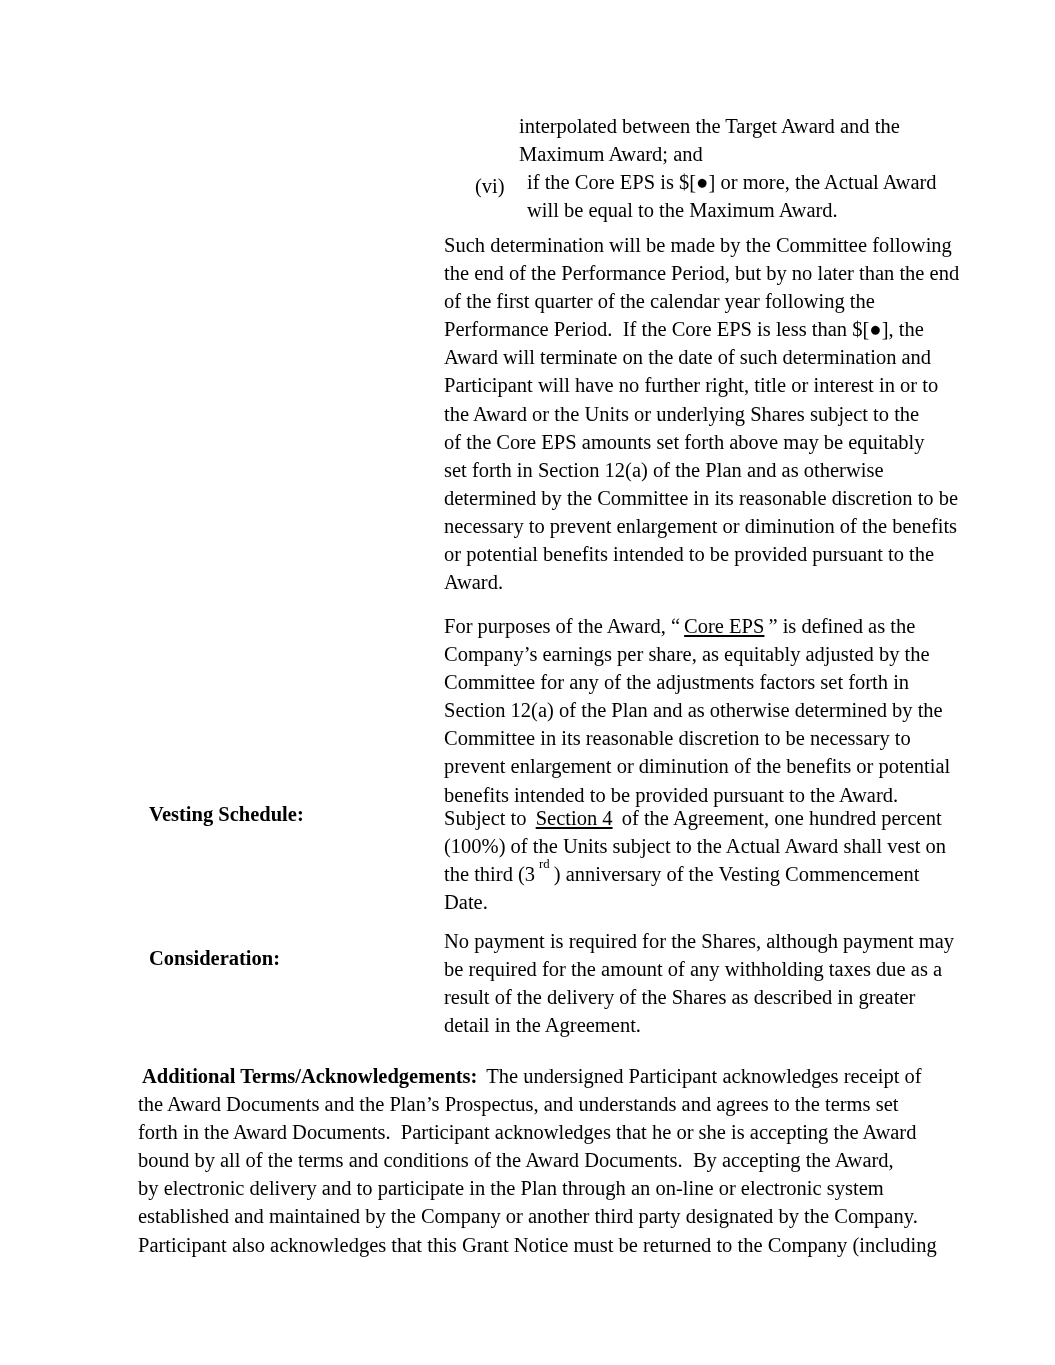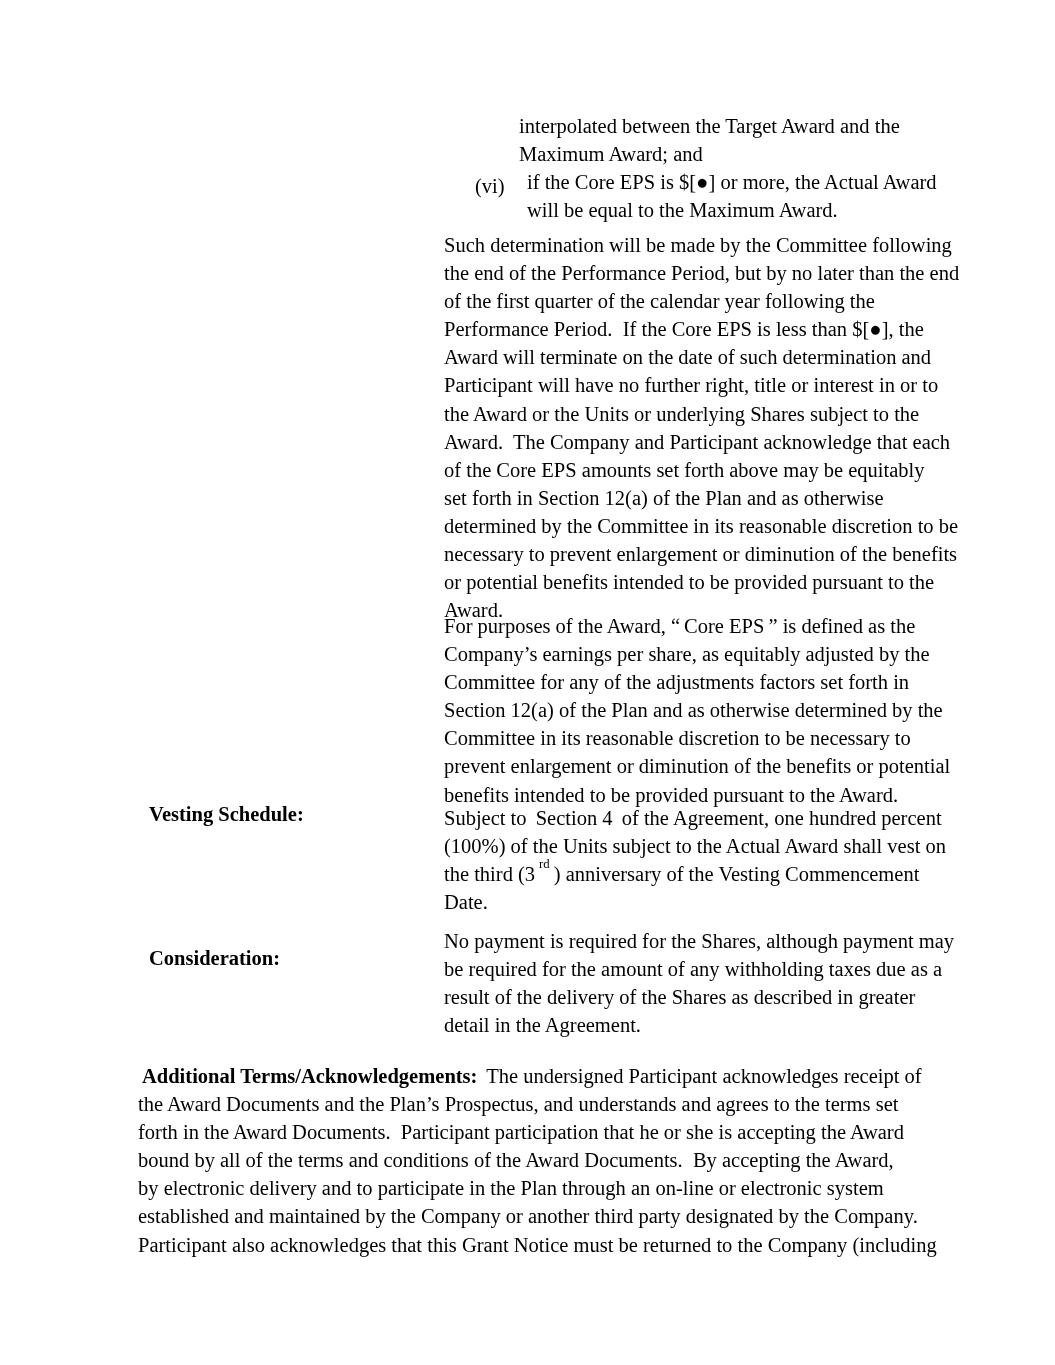--- a/index.html
+++ b/index.html
@@ -11,21 +11,21 @@
   body {
     position: relative;
     font-family: "Liberation Serif", "DejaVu Serif", serif;
     font-size: 20.5px;
     line-height: 24.1px;
     color: #000000;
     overflow: hidden;
   }
   .abs { position: absolute; }
   .line { white-space: pre; }
-  .u { }
+  .u { text-decoration: underline; }
   sup.ss {
     font-size: 0.62em;
     position: relative;
     top: -0.45em;
     line-height: 0;
   }
   strong { font-weight: bold; }
 
   
   .clause-block { left: 455px; top: 98px; width: 480px; }
@@ -65,21 +65,20 @@
 </div>
 
 <div class="abs para-determination">
     <div class="line">Such determination will be made by the Committee following</div>
     <div class="line">the end of the Performance Period, but by no later than the end</div>
     <div class="line">of the first quarter of the calendar year following the</div>
     <div class="line">Performance Period.  If the Core EPS is less than $[●], the</div>
     <div class="line">Award will terminate on the date of such determination and</div>
     <div class="line">Participant will have no further right, title or interest in or to</div>
     <div class="line">the Award or the Units or underlying Shares subject to the</div>
-    <div class="line">Award.  The Company and Participant acknowledge that each</div>
     <div class="line">of the Core EPS amounts set forth above may be equitably</div>
     <div class="line">set forth in Section 12(a) of the Plan and as otherwise</div>
     <div class="line">determined by the Committee in its reasonable discretion to be</div>
     <div class="line">necessary to prevent enlargement or diminution of the benefits</div>
     <div class="line">or potential benefits intended to be provided pursuant to the</div>
     <div class="line">Award.</div>
   </div>
 
 <div class="abs para-coreeps">
     <div class="line">For purposes of the Award, “<span class="u">Core EPS</span>” is defined as the</div>
@@ -103,18 +102,18 @@
 <div class="abs body-consideration">
     <div class="line">No payment is required for the Shares, although payment may</div>
     <div class="line">be required for the amount of any withholding taxes due as a</div>
     <div class="line">result of the delivery of the Shares as described in greater</div>
     <div class="line">detail in the Agreement.</div>
   </div>
 
 <div class="abs para-additional">
     <div class="line"><strong>Additional Terms/Acknowledgements:</strong> The undersigned Participant acknowledges receipt of</div>
     <div class="line">the Award Documents and the Plan’s Prospectus, and understands and agrees to the terms set</div>
-    <div class="line">forth in the Award Documents.  Participant participation that he or she is accepting the Award</div>
+    <div class="line">forth in the Award Documents.  Participant acknowledges that he or she is accepting the Award</div>
     <div class="line">bound by all of the terms and conditions of the Award Documents.  By accepting the Award,</div>
     <div class="line">by electronic delivery and to participate in the Plan through an on-line or electronic system</div>
     <div class="line">established and maintained by the Company or another third party designated by the Company.</div>
     <div class="line">Participant also acknowledges that this Grant Notice must be returned to the Company (including</div>
   </div>
 
 </body></html>

